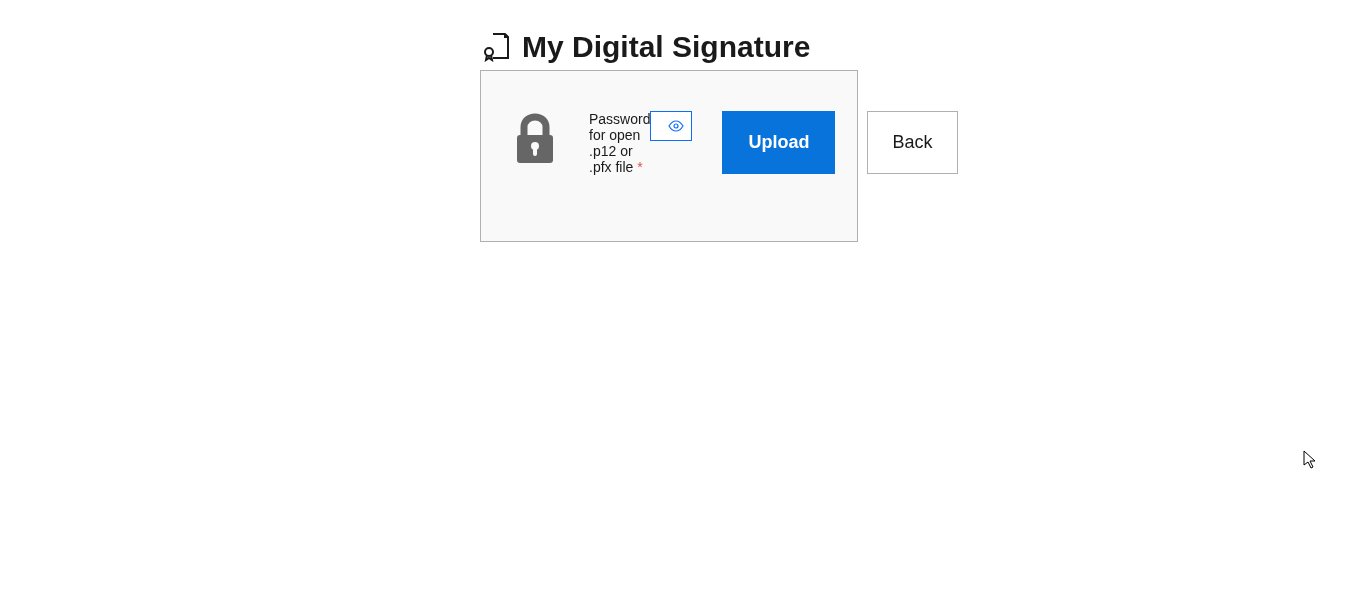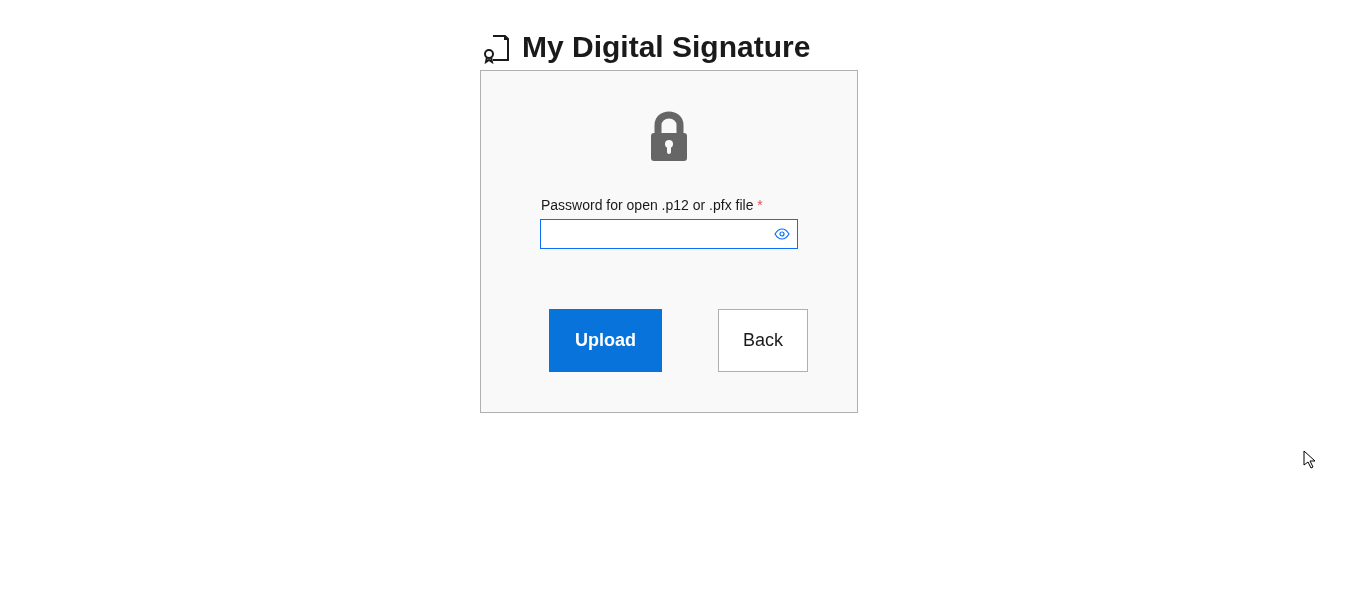--- a/index.html
+++ b/index.html
@@ -14,21 +14,21 @@
       height: 599px;
       position: relative;
     }
     .container {
       position: absolute;
       left: 480px;
       top: 30px;
     }
     .header {
       display: flex;
-      align-items: flex-end;
+      align-items: flex-start;
       gap: 10px;
       margin-bottom: 6px;
     }
     .header-icon {
       width: 32px;
       height: 32px;
       display: flex;
       align-items: center;
       justify-content: center;
     }
@@ -41,21 +41,21 @@
       font-size: 16px;
       color: #6c757d;
       margin-bottom: 50px;
     }
     .card {
       width: 378px;
       border: 1px solid #b0b0b0;
       background: #f9f9f9;
       padding: 40px 30px 40px 30px;
       display: flex;
-      flex-direction: column;
+      flex-direction: row;
       align-items: center;
     }
     .lock-icon {
       margin-bottom: 30px;
     }
     .field-label {
       font-size: 14px;
       color: #1a1a1a;
       align-self: flex-start;
       margin-left: 30px;
@@ -82,23 +82,23 @@
       position: absolute;
       right: 8px;
       top: 50%;
       transform: translateY(-50%);
       cursor: pointer;
       display: flex;
       align-items: center;
     }
     .buttons {
       display: flex;
-      gap: 56px;
+      gap: 32px;
       align-self: flex-start;
-      margin-left: 38px;
+      margin-left: 30px;
     }
     .btn {
       padding: 14px 26px;
       font-size: 18px;
       font-weight: 600;
       border: none;
       cursor: pointer;
     }
     .btn-primary {
       background: #0773db;

